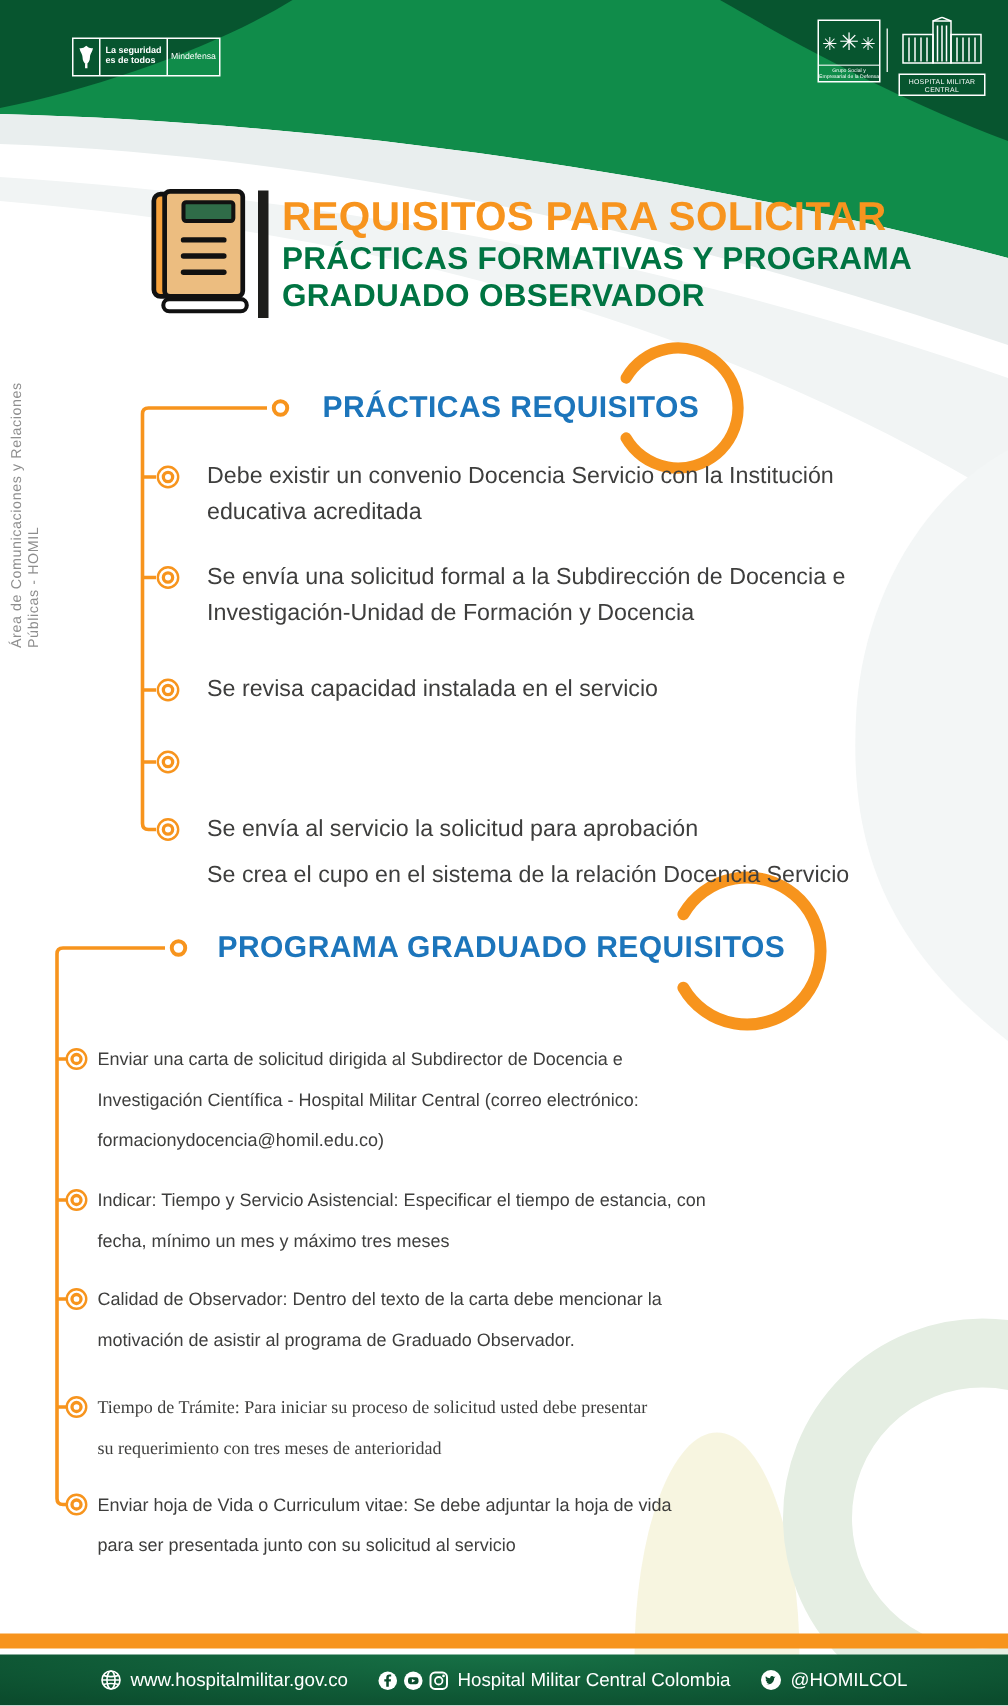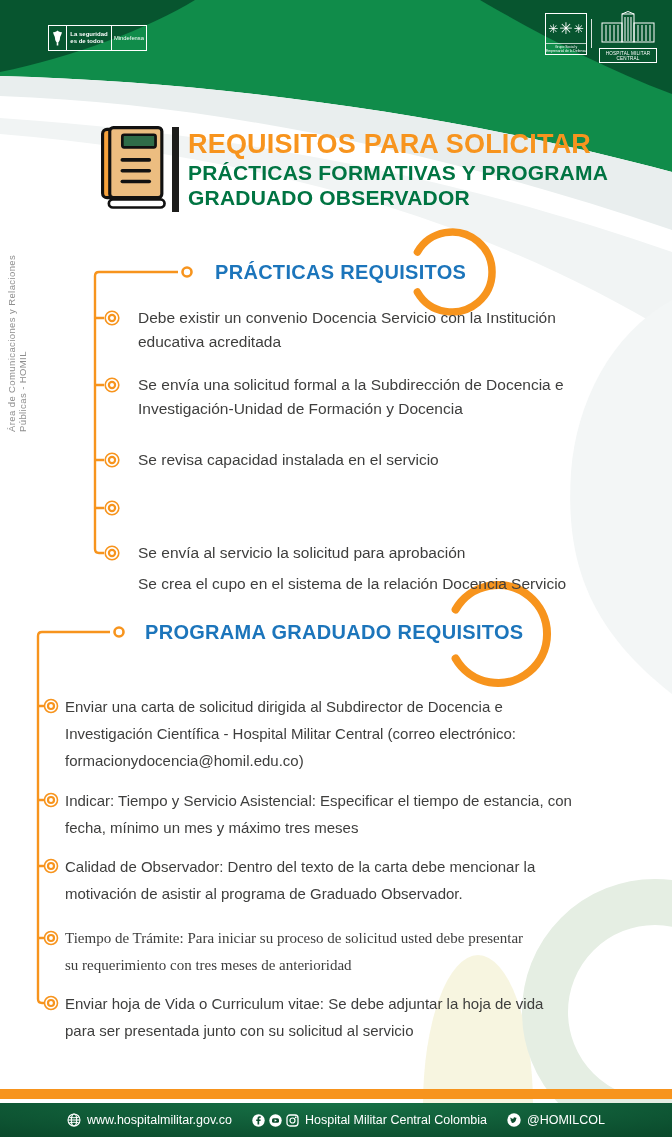--- a/index.html
+++ b/index.html
@@ -30,21 +30,21 @@
   .bookicon{left:98px;top:124px;z-index:3;}
   .titlebar{left:172px;top:127px;width:6.5px;height:85px;background:#1D1D1B;z-index:3;}
   .titleblock{left:188px;top:129px;z-index:3;}
   .t1{color:#F7941E;font-size:27px;font-weight:bold;letter-spacing:.2px;line-height:31px;}
   .t2{color:#007442;font-size:21px;font-weight:bold;letter-spacing:.2px;line-height:25px;}
 
   
   .section-heading{position:absolute;font-weight:bold;color:#1C75BB;font-size:20px;letter-spacing:.3px;z-index:3;}
   .item{position:absolute;color:#3E3E3D;white-space:pre-line;z-index:3;}
   .s1-item{left:138px;width:478px;font-size:15.5px;line-height:24px;}
-  .s2-item{left:65px;width:592px;font-size:15px;line-height:27px;}
+  .s2-item{left:65px;width:592px;font-size:12px;line-height:27px;}
 
   
   .credit{left:6px;top:222px;height:210px;writing-mode:vertical-rl;transform:rotate(180deg);
     font-size:9.5px;color:#8E8E8E;letter-spacing:.4px;z-index:3;}
 
   
   .footer-orange{left:0;top:1089px;width:672px;height:10px;background:#F7941D;z-index:3;}
   .footer-green{left:0;top:1103px;width:672px;height:34px;z-index:3;
     background:radial-gradient(130% 220% at 50% 0%,#177146 0%,#0B4C2D 55%,#063B23 100%);
     display:flex;align-items:center;justify-content:center;gap:20px;color:#fff;font-size:12.5px;}

